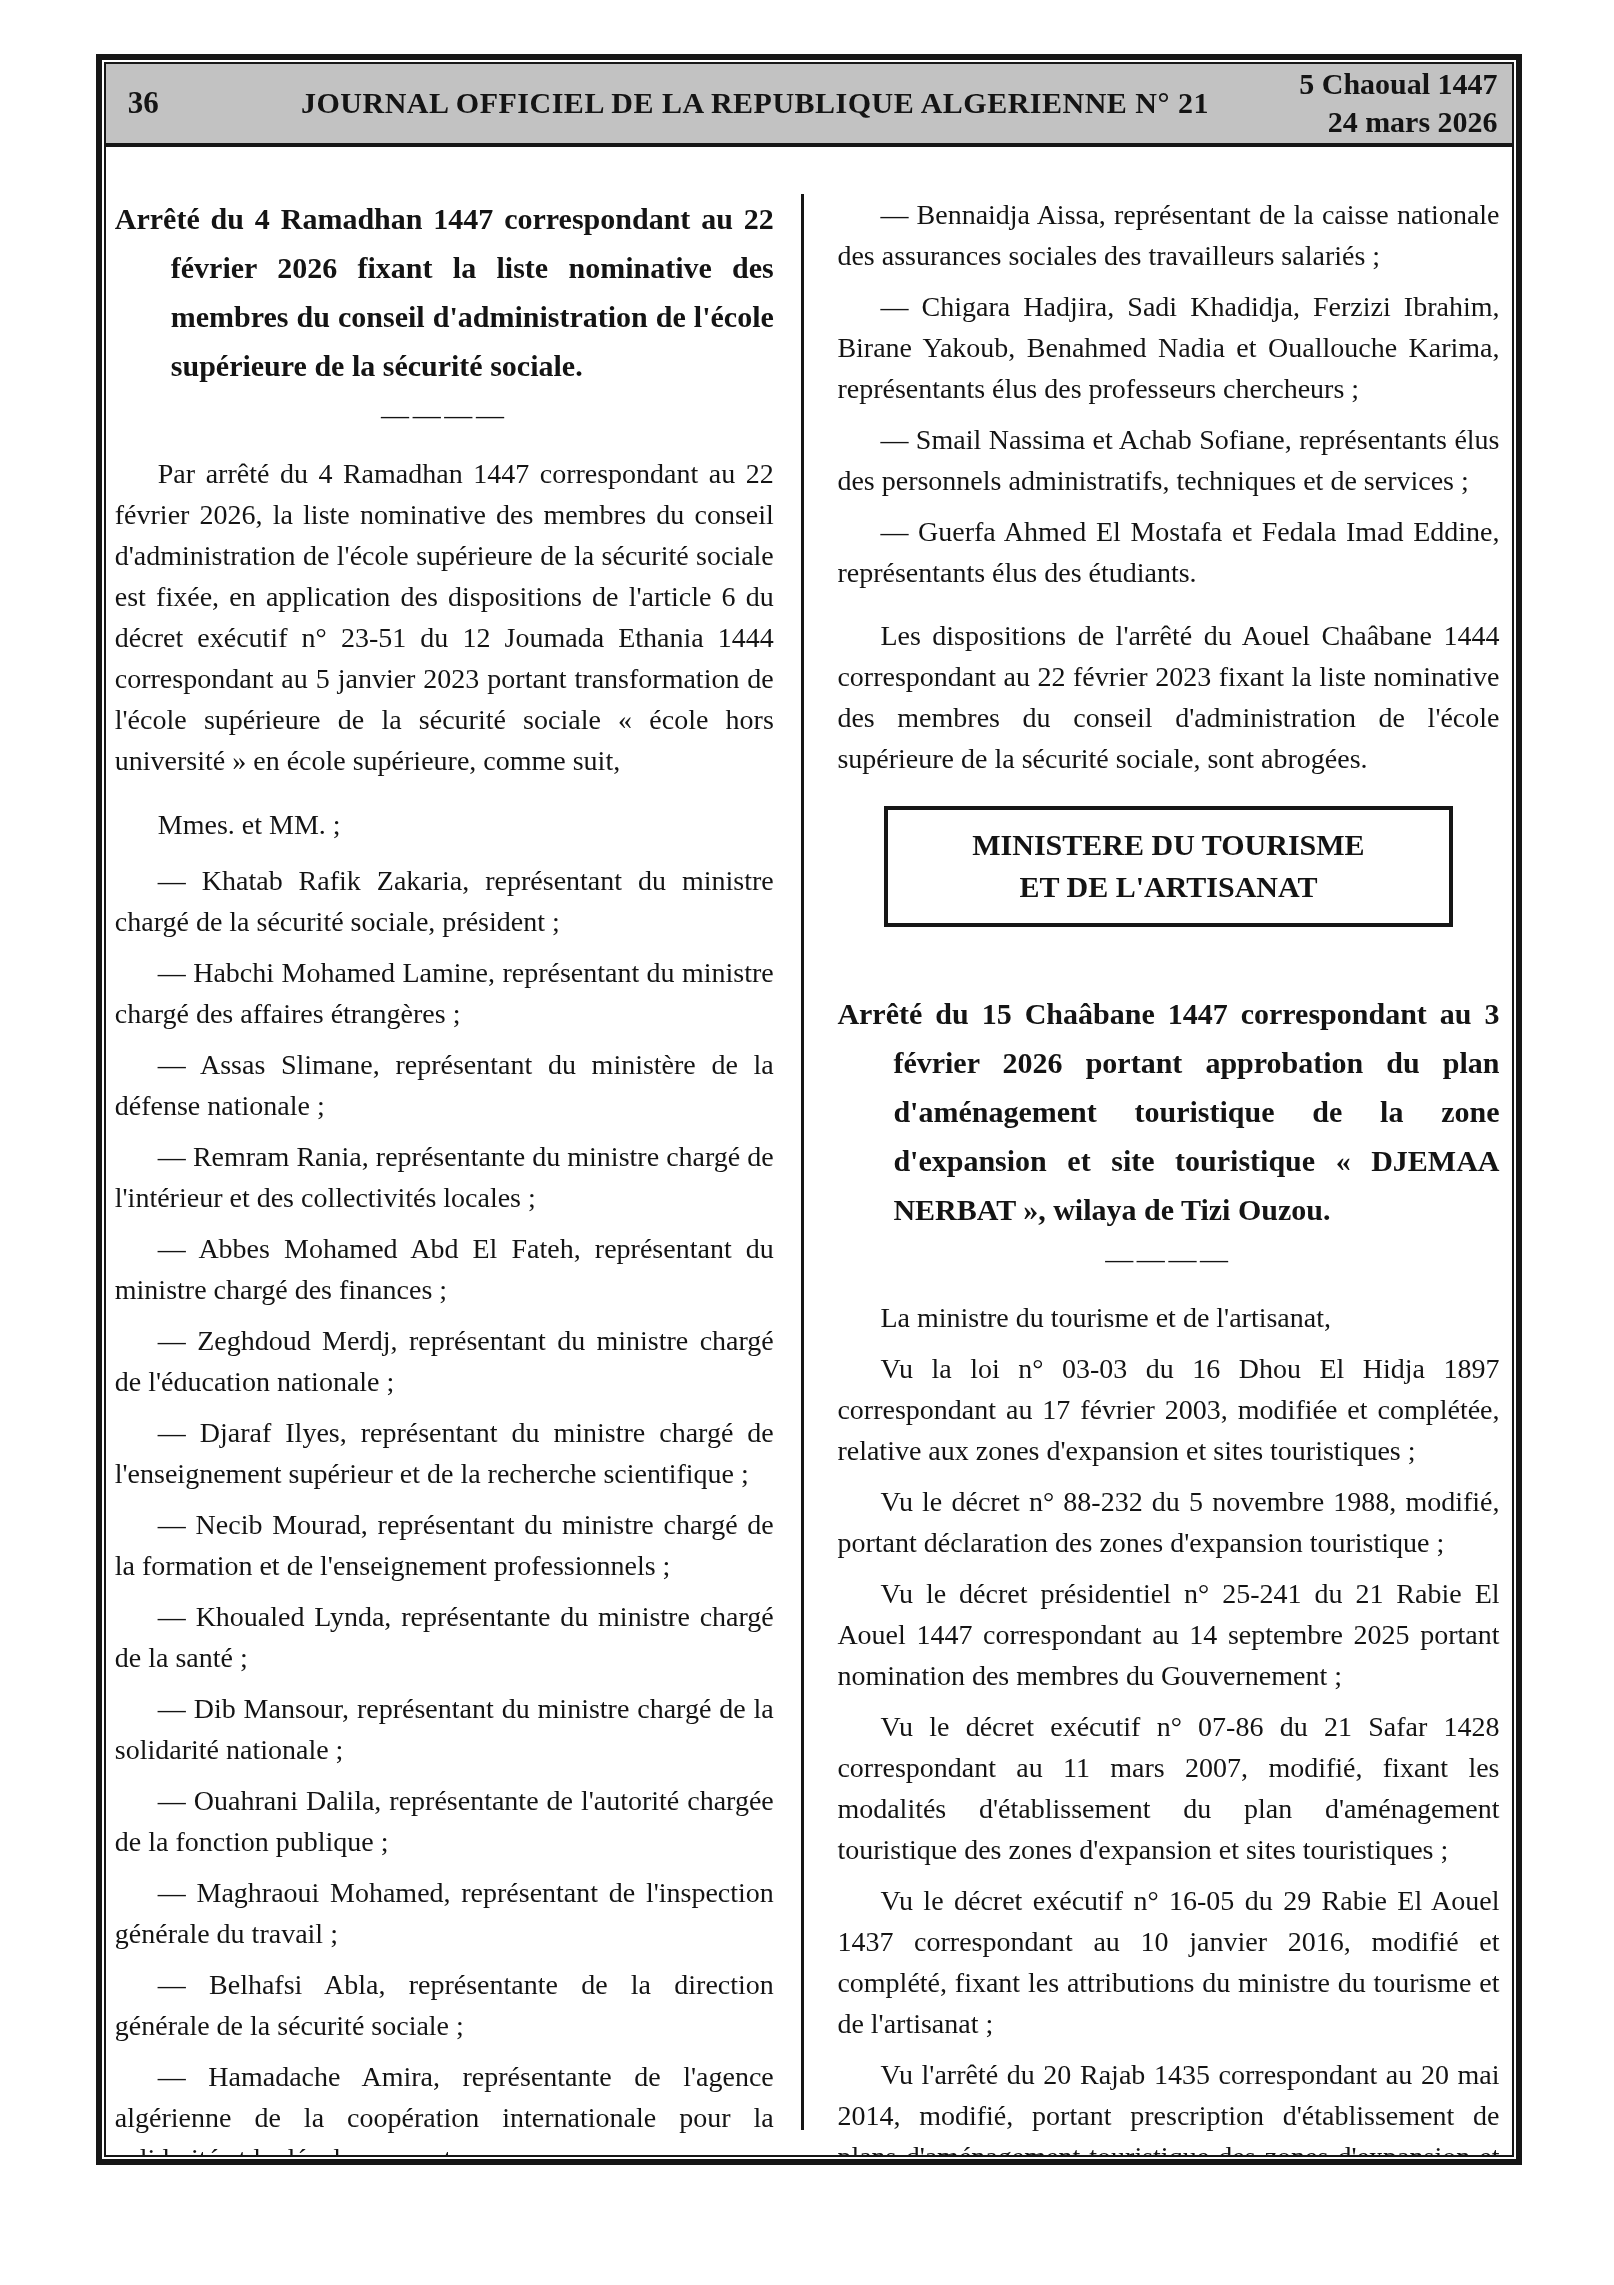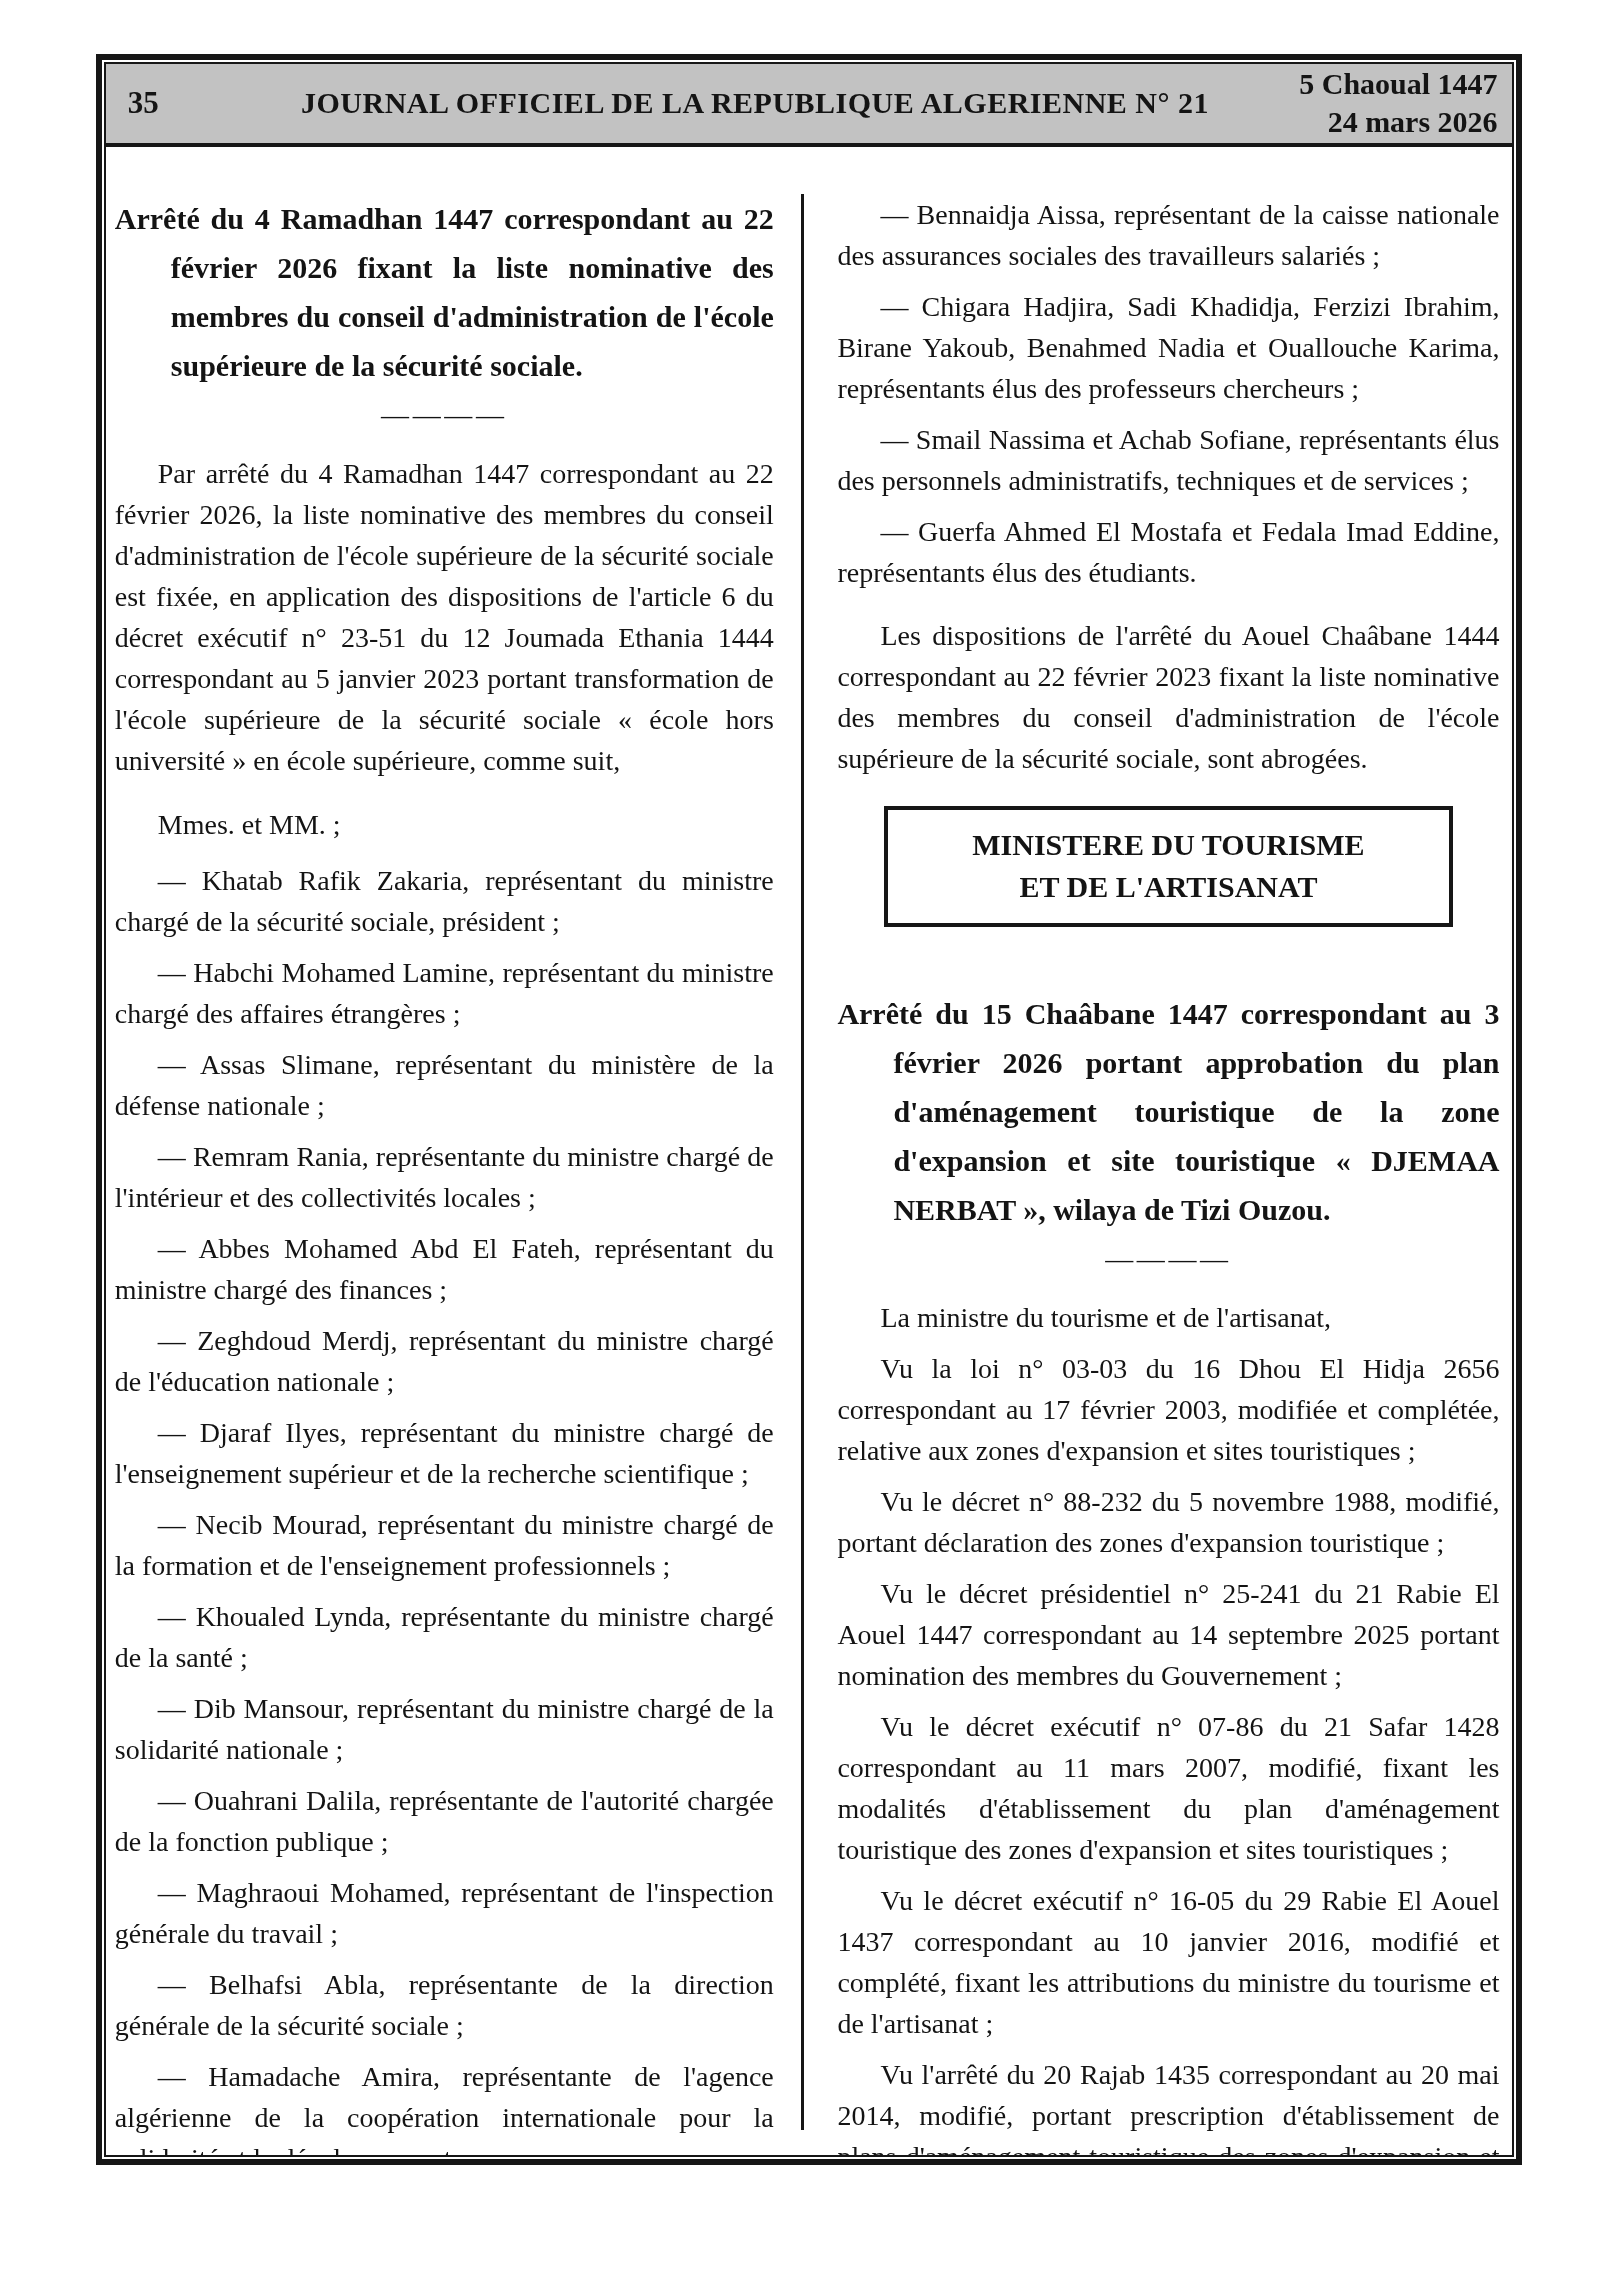--- a/index.html
+++ b/index.html
@@ -77,21 +77,21 @@
   }
   .mb-line { display: block; }
 </style>
 </head>
 <body>
 
 <div class="frame-outer">
   <div class="frame-inner">
 
     <header class="masthead">
-      <div class="page-number">35</div>
+      <div class="page-number">36</div>
       <div class="journal-title">JOURNAL OFFICIEL DE LA REPUBLIQUE ALGERIENNE N° 21</div>
       <div class="masthead-dates">
         <div>5 Chaoual 1447</div>
         <div>24 mars 2026</div>
       </div>
     </header>
 
     <div class="content">
 
       <div class="col col-left">
@@ -125,21 +125,21 @@
         <p class="abrogation-paragraph">Les dispositions de l'arrêté du Aouel Chaâbane 1444 correspondant au 22 février 2023 fixant la liste nominative des membres du conseil d'administration de l'école supérieure de la sécurité sociale, sont abrogées.</p>
 
         <div class="ministry-box">
           <span class="mb-line">MINISTERE DU TOURISME</span>
           <span class="mb-line">ET DE L'ARTISANAT</span>
         </div>
 
         <h2 class="arrete-title mt0">Arrêté du 15 Chaâbane 1447 correspondant au 3 février 2026 portant approbation du plan d'aménagement touristique de la zone d'expansion et site touristique « DJEMAA NERBAT », wilaya de Tizi Ouzou.</h2>
         <div class="section-separator">————</div>
         <p>La ministre du tourisme et de l'artisanat,</p>
-        <p>Vu la loi n° 03-03 du 16 Dhou El Hidja 2656 correspondant au 17 février 2003, modifiée et complétée, relative aux zones d'expansion et sites touristiques ;</p>
+        <p>Vu la loi n° 03-03 du 16 Dhou El Hidja 1897 correspondant au 17 février 2003, modifiée et complétée, relative aux zones d'expansion et sites touristiques ;</p>
         <p>Vu le décret n° 88-232 du 5 novembre 1988, modifié, portant déclaration des zones d'expansion touristique ;</p>
         <p>Vu le décret présidentiel n° 25-241 du 21 Rabie El Aouel 1447 correspondant au 14 septembre 2025 portant nomination des membres du Gouvernement ;</p>
         <p>Vu le décret exécutif n° 07-86 du 21 Safar 1428 correspondant au 11 mars 2007, modifié, fixant les modalités d'établissement du plan d'aménagement touristique des zones d'expansion et sites touristiques ;</p>
         <p>Vu le décret exécutif n° 16-05 du 29 Rabie El Aouel 1437 correspondant au 10 janvier 2016, modifié et complété, fixant les attributions du ministre du tourisme et de l'artisanat ;</p>
         <p>Vu l'arrêté du 20 Rajab 1435 correspondant au 20 mai 2014, modifié, portant prescription d'établissement de plans d'aménagement touristique des zones d'expansion et sites touristiques de Blerouna, Djemâa Nerbat, la plage Abéchar, la plage Feraoun, la plage Zeguezou et Tigzirt Ouest-Tasselast, wilaya de Tizi Ouzou ;</p>
       </div>
 
     </div>
   </div>
 </div>

